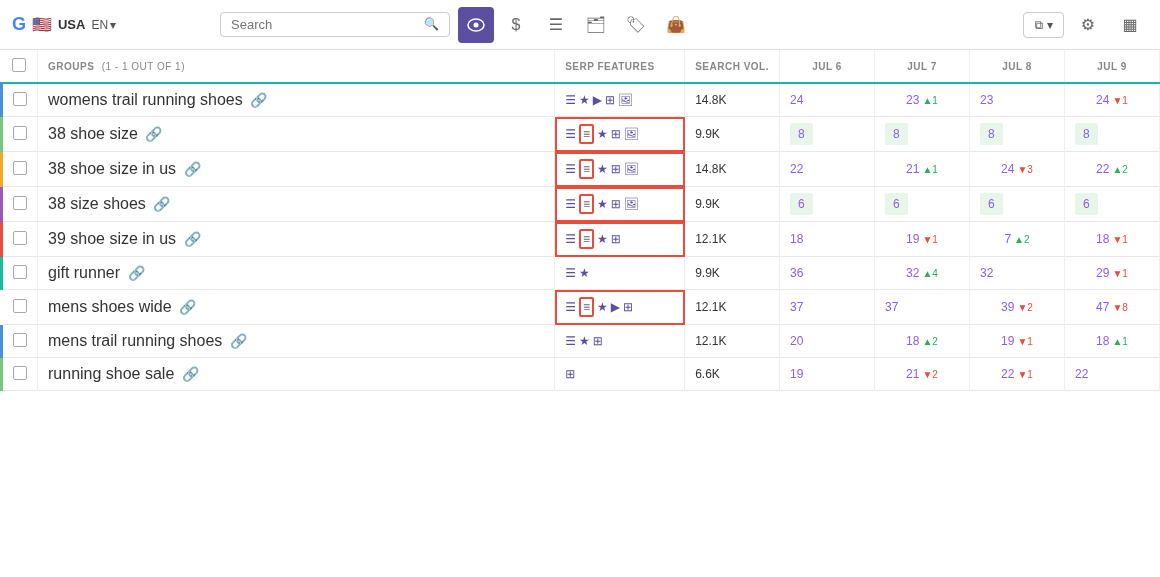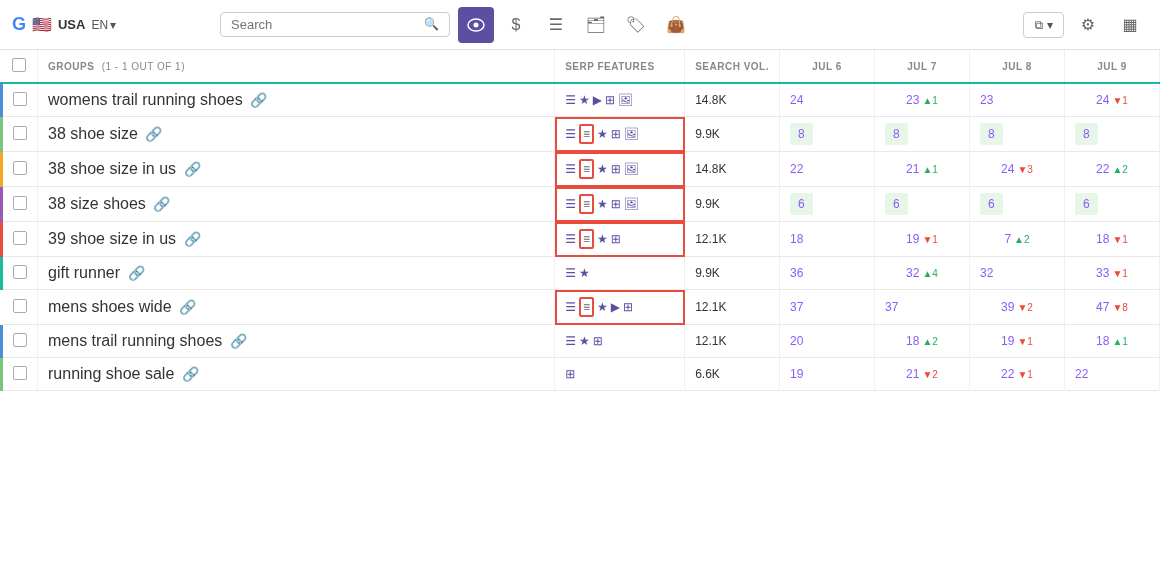--- a/index.html
+++ b/index.html
@@ -463,21 +463,21 @@
           <td class="numeric"><span class="rank-val">36</span></td>
           <td class="numeric">
             <span class="change-cell">
         <span class="rank-val">32</span>
         <span class="up">▲4</span>
       </span>
           </td>
           <td class="numeric"><span class="rank-val">32</span></td>
           <td class="numeric">
             <span class="change-cell">
-        <span class="rank-val">33</span>
+        <span class="rank-val">29</span>
         <span class="down">▼1</span>
       </span>
           </td>
         </tr>
         <tr style="border-left: 3px solid transparent;">
           <td><span class="checkbox"></span></td>
           <td>
     <div class="keyword-cell">
       <span class="keyword-text">mens shoes wide</span>
       <span class="link-icon">🔗</span>

